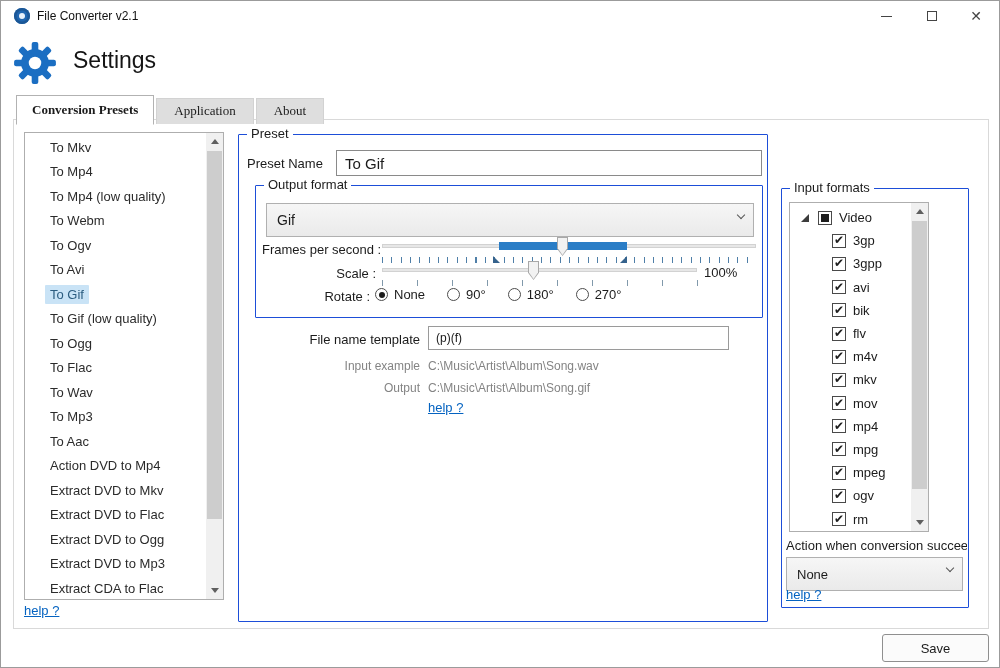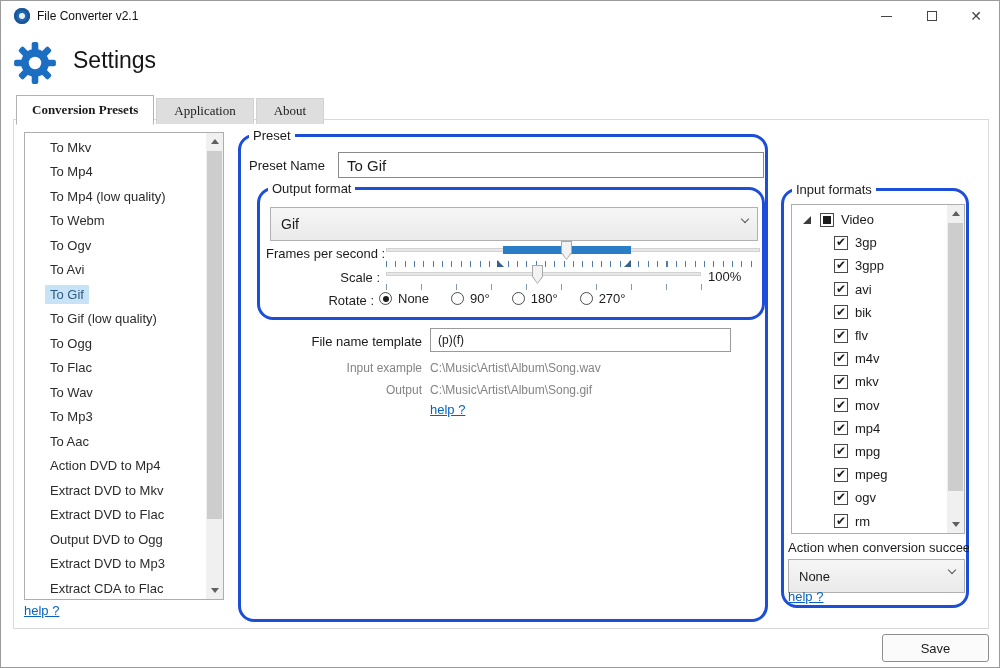--- a/index.html
+++ b/index.html
@@ -45,21 +45,21 @@
   .vscroll .arrow-up { top:6px; border-left:4px solid transparent; border-right:4px solid transparent; border-bottom:5px solid #5f5f5f; }
   .vscroll .arrow-down { bottom:6px; border-left:4px solid transparent; border-right:4px solid transparent; border-top:5px solid #5f5f5f; }
   .vscroll .thumb { position:absolute; left:1px; width:15px; background:#cdcdcd; }
   .list-thumb { top:18px; height:368px; }
   .tree-thumb { top:18px; height:268px; }
 
   .help-link { color:#0563c1; font-size:13px; text-decoration:underline; }
   .help-left { position:absolute; left:10px; top:483px; }
 
   
-  .groupbox { position:absolute; border:3px solid #1d4ed8; border-radius:16px; background:#fff; }
+  .groupbox { position:absolute; border:1px solid #1d4ed8; border-radius:1px; background:#fff; }
   .groupbox > .legend { position:absolute; top:-9px; left:8px; background:#fff; padding:0 4px; font-size:13px; color:#1b1b1b; }
 
   .gb-preset { left:224px; top:14px; width:530px; height:488px; }
   .gb-output { left:16px; top:50px; width:508px; height:133px; }
   .gb-input  { left:767px; top:68px; width:188px; height:420px; }
 
   
   .preset-name-label { position:absolute; left:8px; top:21px; font-size:13px; }
   .preset-name-input { position:absolute; left:97px; top:15px; width:426px; height:26px; border:1px solid #8a8a8a; background:#fff;
                        font-size:15px; padding:0 8px; font-family:"Liberation Sans", sans-serif; color:#1b1b1b; }
@@ -111,21 +111,21 @@
   .lbl-template { position:absolute; left:20px; top:197px; width:161px; font-size:13px; text-align:right; }
   .template-input { position:absolute; left:189px; top:191px; width:301px; height:24px; border:1px solid #9a9a9a;
                     font-size:12px; padding:0 7px; font-family:"Liberation Sans", sans-serif; color:#1b1b1b; background:#fff; }
   .lbl-example, .lbl-output-ex { position:absolute; left:20px; width:161px; font-size:12px; text-align:right; color:#848484; }
   .lbl-example { top:224px; } .lbl-output-ex { top:246px; }
   .val-example, .val-output-ex { position:absolute; left:189px; font-size:12px; color:#848484; }
   .val-example { top:224px; } .val-output-ex { top:246px; }
   .help-template { position:absolute; left:189px; top:265px; }
 
   
-  .tree-panel { position:absolute; left:7px; top:13px; width:174px; height:330px; border:1px solid #aeaeae; background:#fff; overflow:hidden; }
+  .tree-panel { position:absolute; left:7px; top:13px; width:140px; height:330px; border:1px solid #aeaeae; background:#fff; overflow:hidden; }
   .tree-rows { position:absolute; left:0; top:3px; right:17px; display:flex; flex-direction:column; }
   .tree-row { height:23.2px; display:flex; align-items:center; font-size:13px; gap:7px; }
   .row-root { padding-left:11px; }
   .row-child { padding-left:42px; }
   .expander { width:0; height:0; border-bottom:8px solid #3c3c3c; border-left:8px solid transparent; margin-right:2px; }
   .checkbox { width:14px; height:14px; border:1px solid #494949; background:#fff; position:relative; flex:0 0 auto;
               display:flex; align-items:center; justify-content:center; }
   .checkbox.checked::after { content:"\2714"; font-size:12px; color:#1d1d1d; line-height:1; margin-top:-1px; }
   .checkbox.indeterminate::after { content:""; position:absolute; inset:2px; background:#1d1d1d; }
 
@@ -243,21 +243,21 @@
 
           <div class="preset-row">
             <span class="label">Extract DVD to Mkv</span>
           </div>
 
           <div class="preset-row">
             <span class="label">Extract DVD to Flac</span>
           </div>
 
           <div class="preset-row">
-            <span class="label">Output DVD to Ogg</span>
+            <span class="label">Extract DVD to Ogg</span>
           </div>
 
           <div class="preset-row">
             <span class="label">Extract DVD to Mp3</span>
           </div>
 
           <div class="preset-row">
             <span class="label">Extract CDA to Flac</span>
           </div>
         </div>

